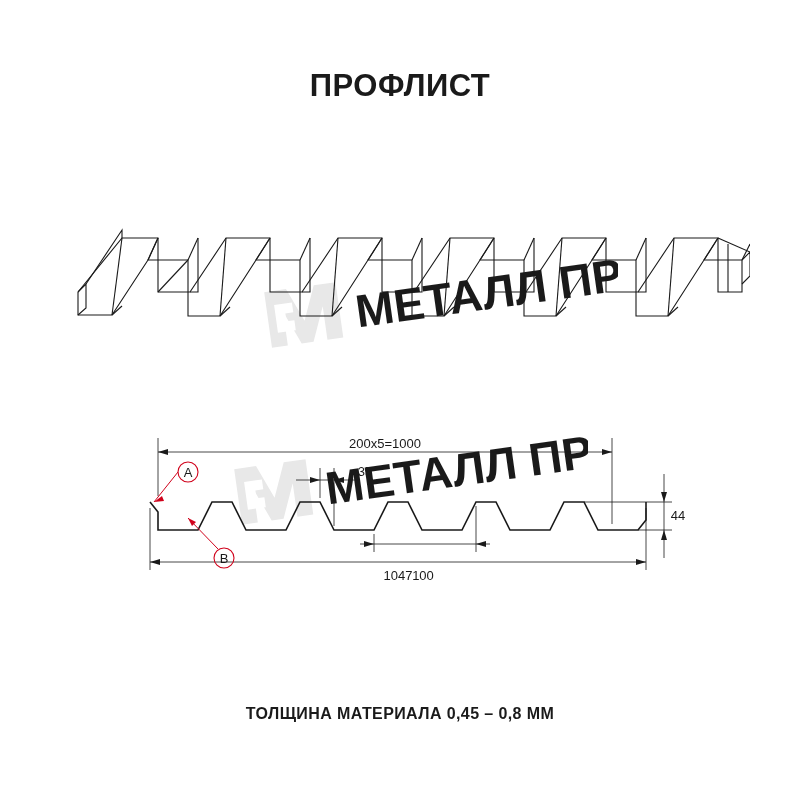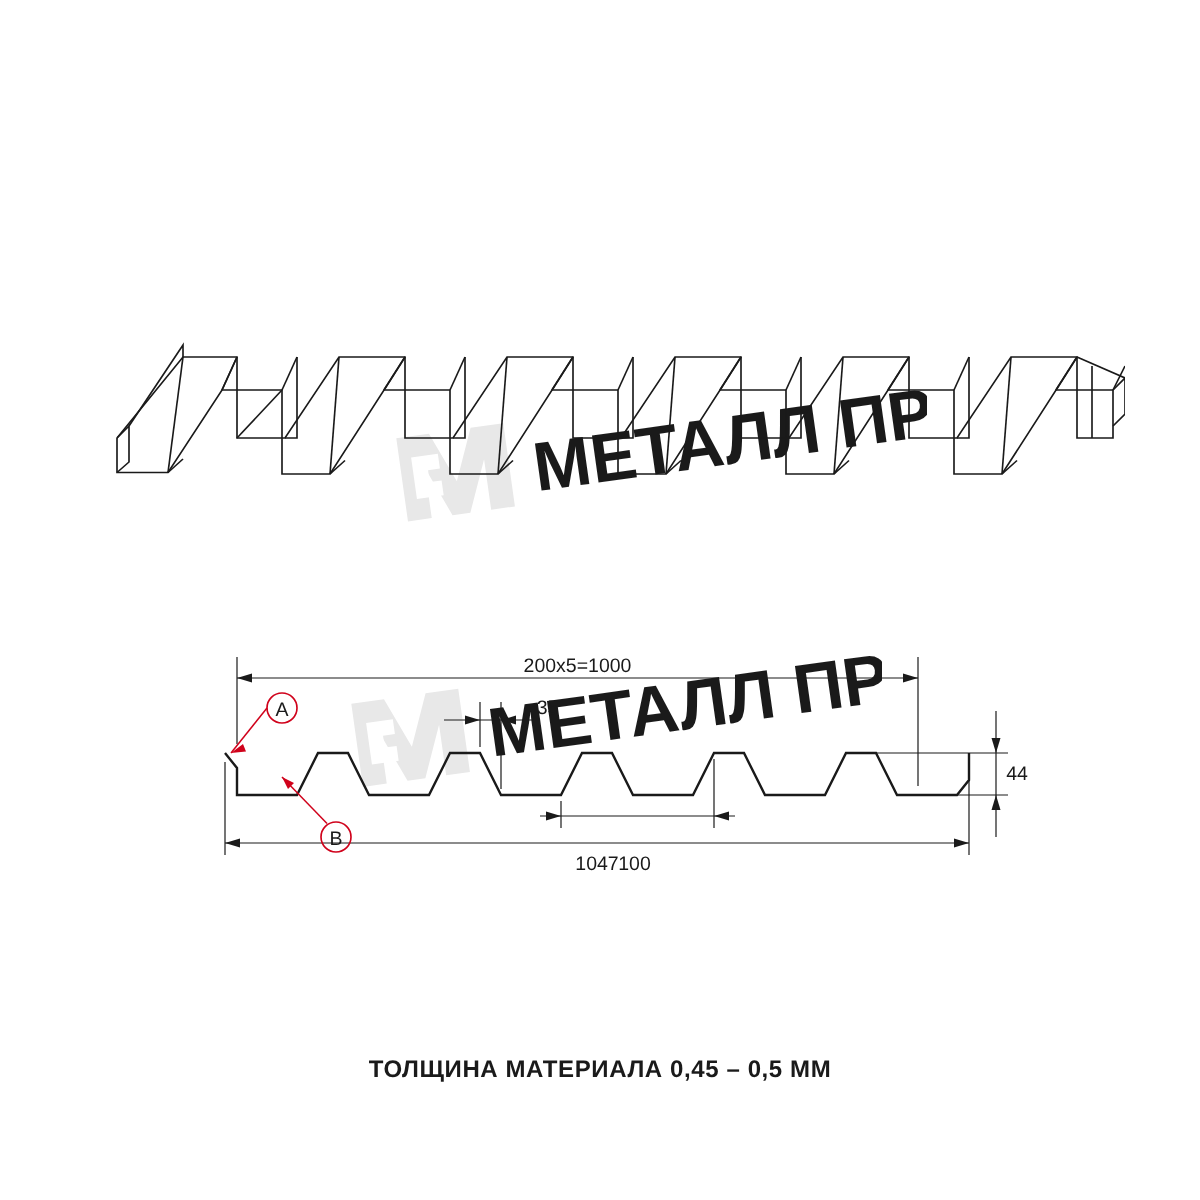--- a/index.html
+++ b/index.html
@@ -76,20 +76,21 @@
   text {
     font-family: "Liberation Sans", sans-serif;
     fill: #1a1a1a;
   }
 </style>
 </head>
 <body>
 
 <div class="page">
 
+  <div class="title">ПРОФЛИСТ</div>
 
   <div class="wm wm1">
     <svg width="360" height="110" viewBox="0 0 360 110">
       <g transform="rotate(-8 180 55)">
         <path d="M8 30 L8 86 L24 86 L24 52 L38 86 L50 86 L64 52 L64 86 L80 86 L80 30 L58 30 L44 64 L30 30 Z" fill="#e8e8e8"></path>
         <path d="M16 44 L16 72 L34 72 L34 62 L26 62 L26 54 L34 54 L34 44 Z" fill="#ffffff"></path>
         <text x="96" y="78" font-size="46" font-weight="bold" fill="#e8e8e8">МЕТАЛЛ ПРОФИЛЬ</text>
       </g>
     </svg>
   </div>
@@ -297,15 +298,15 @@
       </g>
 
       <text x="265" y="18" font-size="13" text-anchor="middle">200x5=1000</text>
       <text x="245" y="46" font-size="13" text-anchor="middle">35</text>
       <text x="278" y="150" font-size="13" text-anchor="middle">1047</text>
       <text x="305" y="150" font-size="13" text-anchor="middle" transform="translate(-2,0)">100</text>
       <text x="558" y="90" font-size="13" text-anchor="middle">44</text>
     </svg>
   </div>
 
-  <div class="footer">ТОЛЩИНА МАТЕРИАЛА 0,45 – 0,5 ММ</div>
+  <div class="footer">ТОЛЩИНА МАТЕРИАЛА 0,45 – 0,8 ММ</div>
 
 </div>
 
 </body></html>

